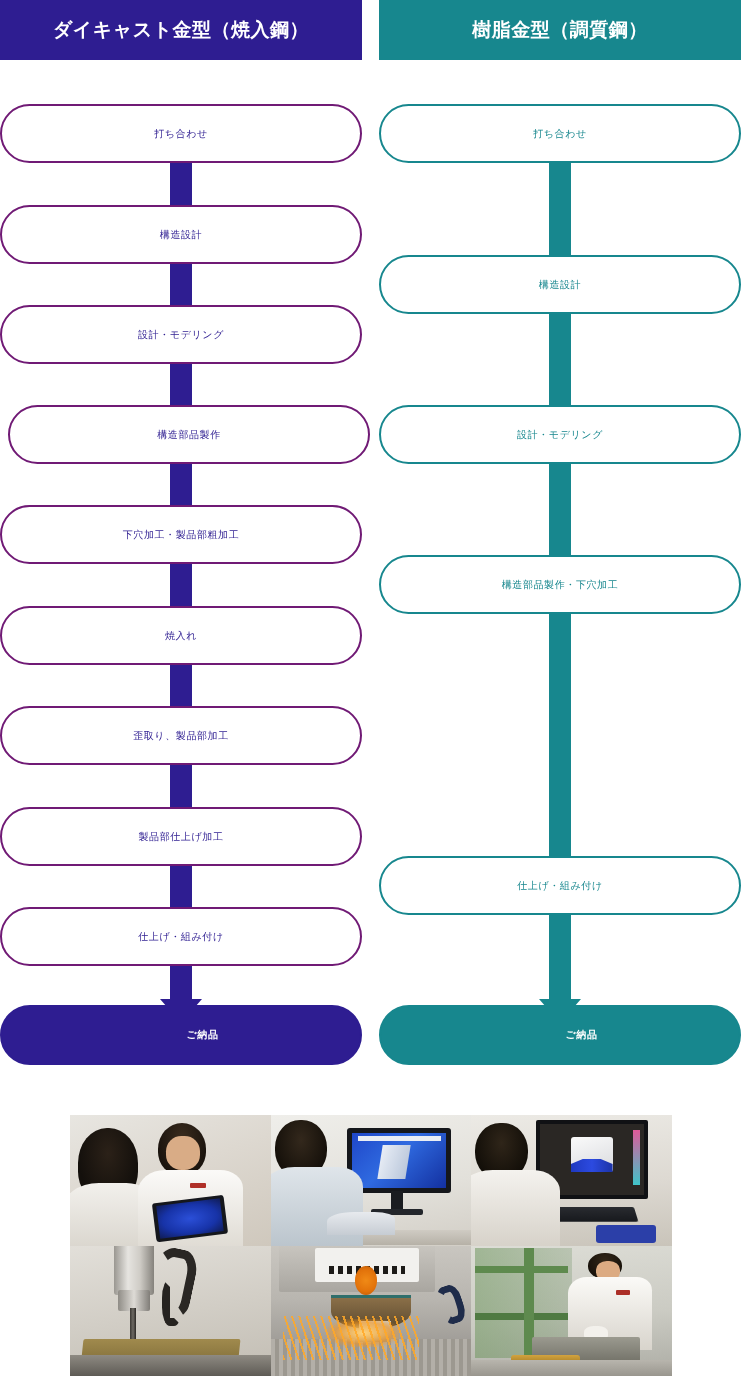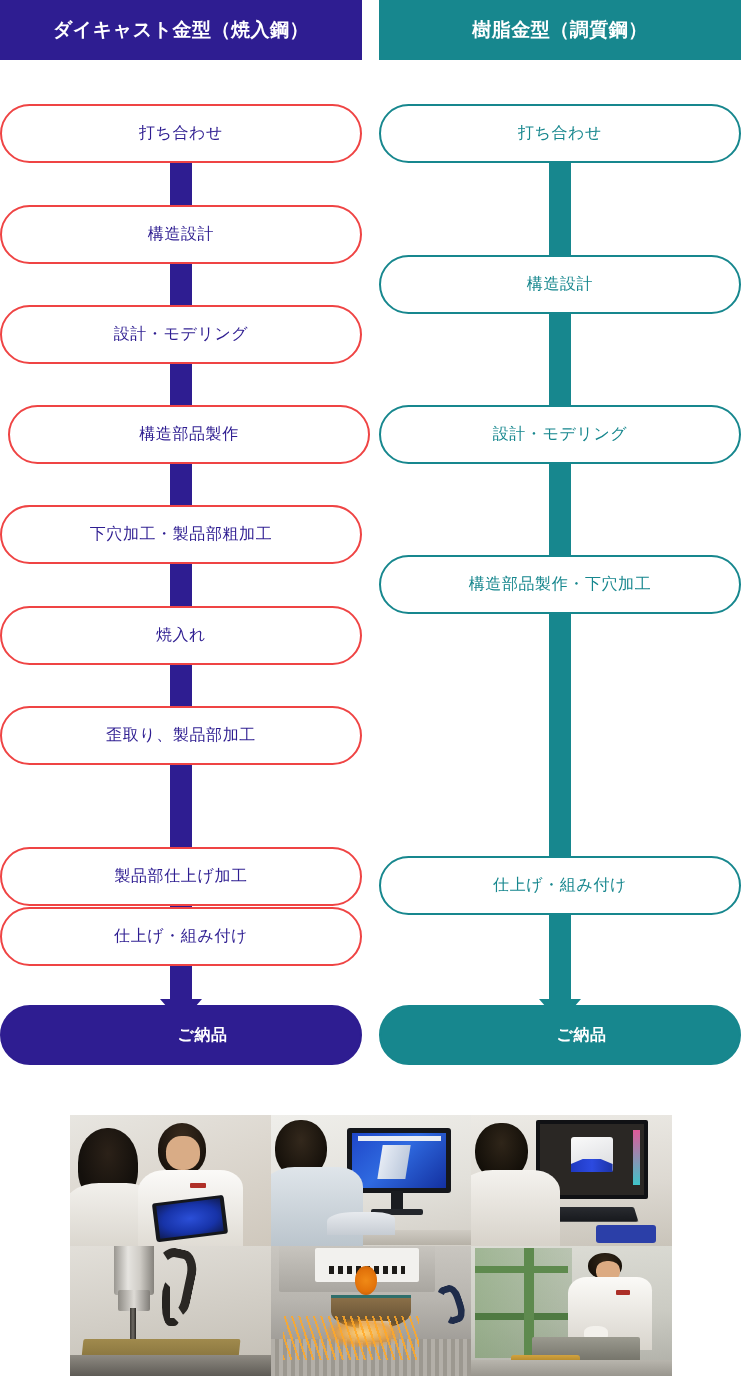--- a/index.html
+++ b/index.html
@@ -69,25 +69,25 @@
   .flow-col.right .arrow-head { border-top: 24px solid #17878E; }
 
   
   .step {
     position: absolute;
     left: 0;
     width: 362px;
     height: 59px;
     border-radius: 30px;
     background: #ffffff;
-    border: 2px solid #ef4444;
+    border: 2px solid #701a75;
     display: flex;
     align-items: center;
     justify-content: center;
-    font-size: 16px;
+    font-size: 10px;
     color: #2E1D91;
     z-index: 2;
     letter-spacing: 0.6px;
   }
   .flow-col.right .step { border-color: #17878E; color: #17878E; }
 
   
   .step.delivery {
     background: #2E1D91;
     border-color: #2E1D91;
@@ -284,21 +284,21 @@
     </div>
     <div class="step" style="top:445px;">
       <span>下穴加工・製品部粗加工</span>
     </div>
     <div class="step" style="top:546px;">
       <span>焼入れ</span>
     </div>
     <div class="step" style="top:646px;">
       <span>歪取り、製品部加工</span>
     </div>
-    <div class="step" style="top:787px;">
+    <div class="step" style="top:747px;">
       <span>製品部仕上げ加工</span>
     </div>
     <div class="step" style="top:847px;">
       <span>仕上げ・組み付け</span>
     </div>
 
     <div class="step delivery" style="top:945px;">
       <span>ご納品</span>
     </div>
   </div>

